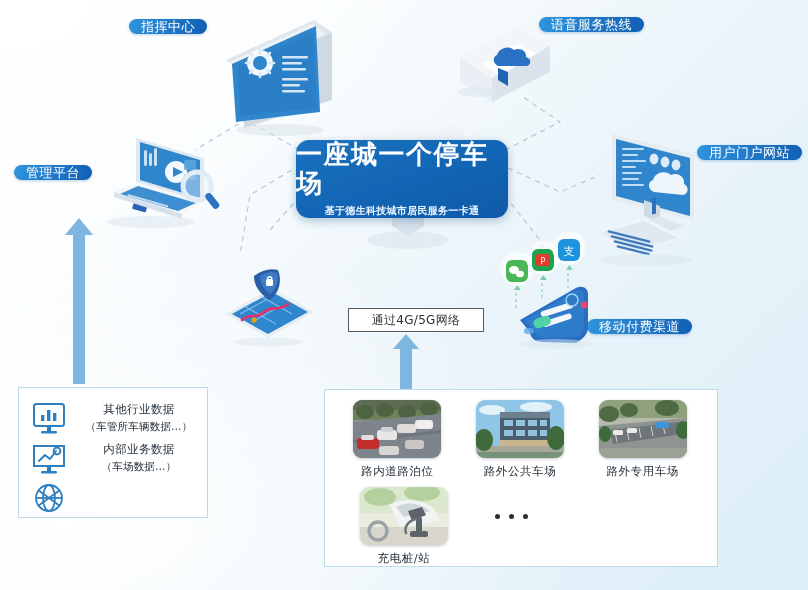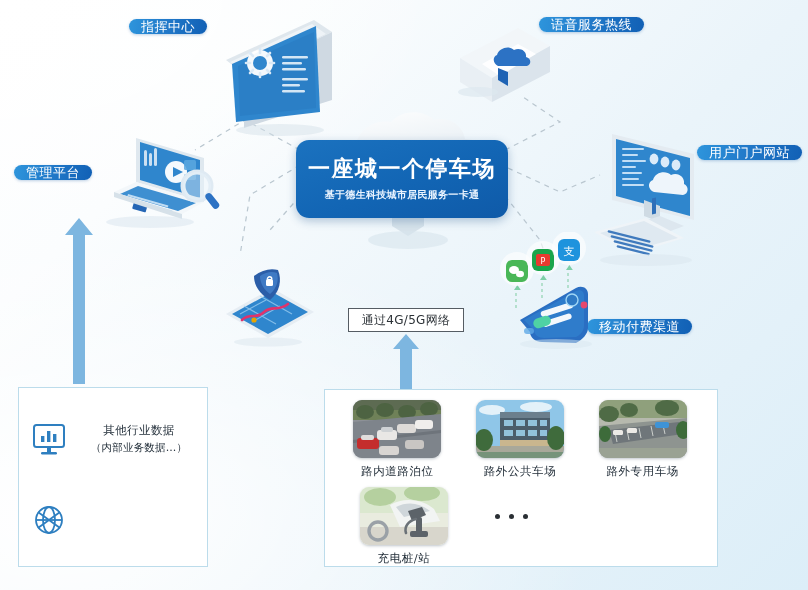--- a/index.html
+++ b/index.html
@@ -37,46 +37,46 @@
     position: absolute;
     left: 296px; top: 140px; width: 212px; height: 78px;
     background: linear-gradient(160deg, #1b72bf 0%, #1265b4 55%, #0f5aa8 100%);
     border-radius: 13px;
     display: flex; flex-direction: column;
     align-items: center; justify-content: center;
     box-shadow: 0 3px 10px rgba(14,70,130,.30);
     z-index: 9;
   }
   #center-badge .t1 {
-    color: #ffffff; font-size: 22px; font-weight: bold;
+    color: #ffffff; font-size: 26px; font-weight: bold;
     letter-spacing: 1.5px; line-height: 1.1;
     font-family: "DejaVu Serif", "Liberation Serif", serif;
   }
   #center-badge .t2 {
     color: #eaf4ff; font-size: 10px; margin-top: 7px;
     letter-spacing: .3px; font-weight: bold;
     font-family: "DejaVu Serif", "Liberation Serif", serif;
   }
   
   #bg-cloud { position: absolute; left: 296px; top: 108px; width: 224px; height: 150px; z-index: 2; }
   
   #net-box {
     position: absolute; left: 348px; top: 308px;
-    width: 116px; height: 24px;
+    width: 136px; height: 24px;
     border: 1.4px solid #555c63; background: #ffffff;
     display: flex; align-items: center; justify-content: center;
     font-size: 12px; color: #2b3136; letter-spacing: .3px;
     z-index: 8;
   }
   
   .uparrow { position: absolute; z-index: 6; }
   
   #data-panel {
     position: absolute; left: 18px; top: 387px;
-    width: 190px; height: 180px;
+    width: 190px; height: 131px;
     background: #ffffff; border: 1.3px solid #bcdceb;
     z-index: 7;
     padding: 10px 6px 6px 10px;
     display: flex; flex-direction: column; justify-content: space-around;
   }
   .data-row { display: flex; align-items: center; gap: 8px; }
   .data-row .ico { width: 40px; height: 40px; flex: 0 0 40px; }
   .data-row .txt {
     display: flex; flex-direction: column; align-items: center;
     font-family: "DejaVu Serif", "Liberation Serif", serif;
@@ -351,24 +351,37 @@
         <g fill="#2e7fc0">
             <rect x="12" y="17" width="3.4" height="6"></rect>
             <rect x="18" y="12" width="3.4" height="11"></rect>
             <rect x="24" y="15" width="3.4" height="8"></rect>
           </g>
         <rect x="18" y="28" width="4" height="5" fill="#2e7fc0"></rect>
         <rect x="12" y="33" width="16" height="2.4" rx="1.2" fill="#2e7fc0"></rect>
       </svg>
       <div class="txt">
         <span class="l1">其他行业数据</span>
-        <span class="l2">（内部业务数据…）</span>
+        <span class="l2">（车管所车辆数据…）</span>
       </div>
     </div>
 
+    <div class="data-row">
+      <svg class="ico" viewBox="0 0 40 40">
+        <path d="M5 8 h30 v20 h-30 z" fill="none" stroke="#2e7fc0" stroke-width="2"></path>
+        <path d="M10 23 L16 17 L21 21 L27 13" fill="none" stroke="#2e7fc0" stroke-width="2" stroke-linejoin="round" stroke-linecap="round"></path>
+        <circle cx="28" cy="13" r="3.4" fill="none" stroke="#2e7fc0" stroke-width="2"></circle>
+        <rect x="18" y="28" width="4" height="5" fill="#2e7fc0"></rect>
+        <rect x="12" y="33" width="16" height="2.4" rx="1.2" fill="#2e7fc0"></rect>
+      </svg>
+      <div class="txt">
+        <span class="l1">内部业务数据</span>
+        <span class="l2">（车场数据…）</span>
+      </div>
+    </div>
 
     <div class="data-row">
       <svg class="ico" viewBox="0 0 40 40">
         <g fill="none" stroke="#2e7fc0" stroke-width="1.8">
           <circle cx="20" cy="20" r="13"></circle>
           <ellipse cx="20" cy="20" rx="6" ry="13"></ellipse>
           <line x1="7" y1="20" x2="33" y2="20"></line>
           <path d="M9 12 C16 17 24 23 31 28"></path>
           <path d="M31 12 C24 17 16 23 9 28"></path>
         </g>

